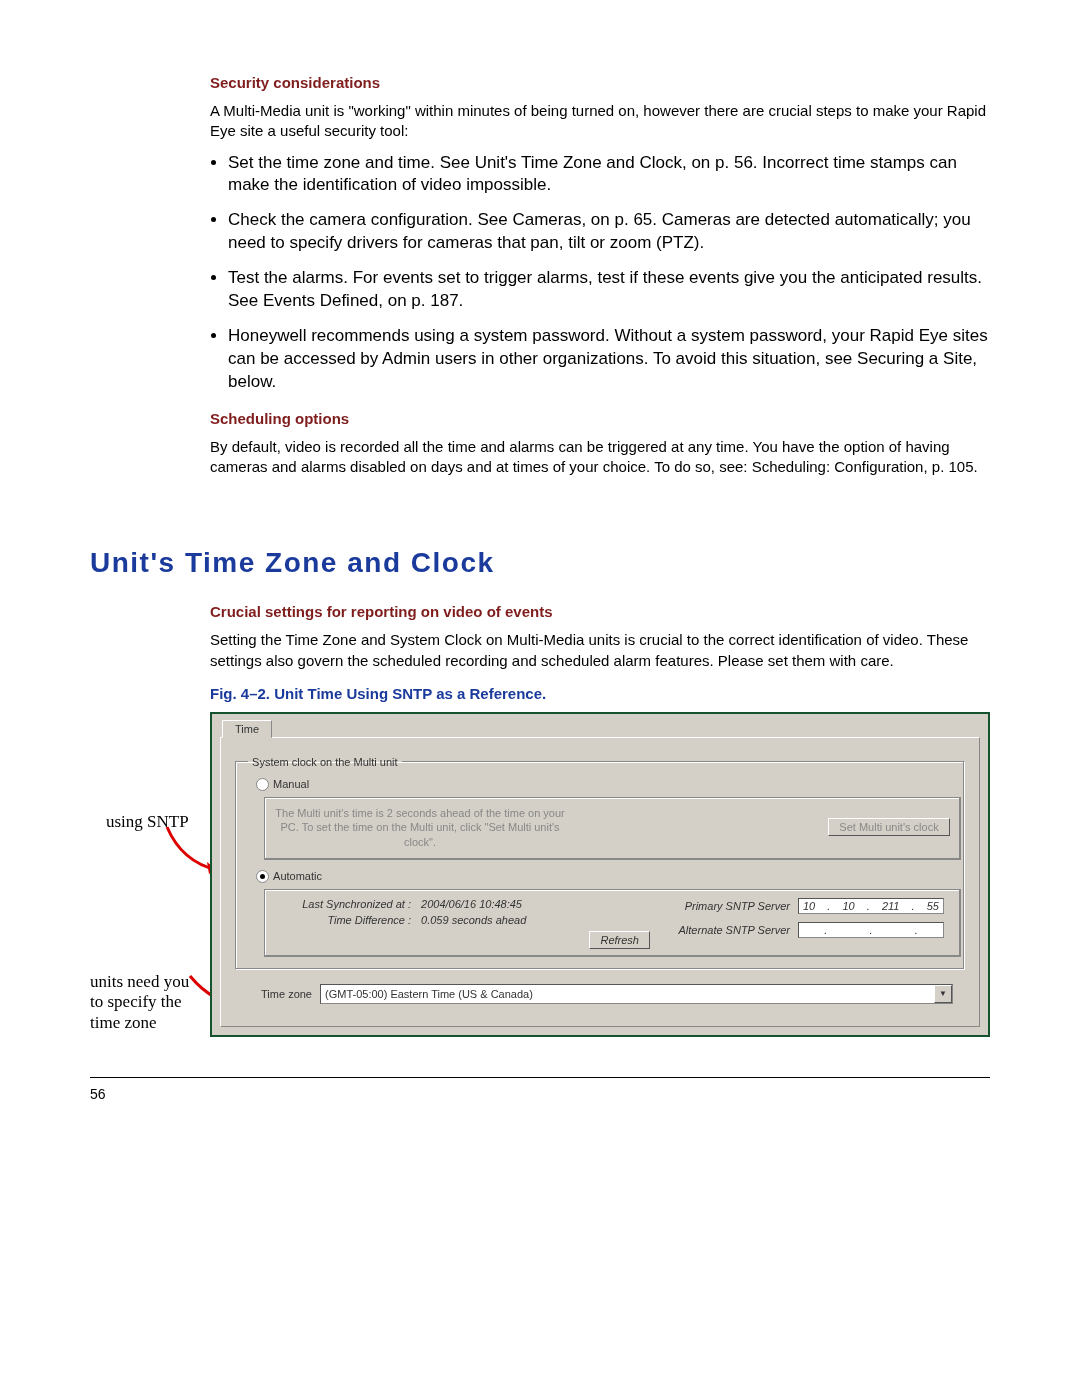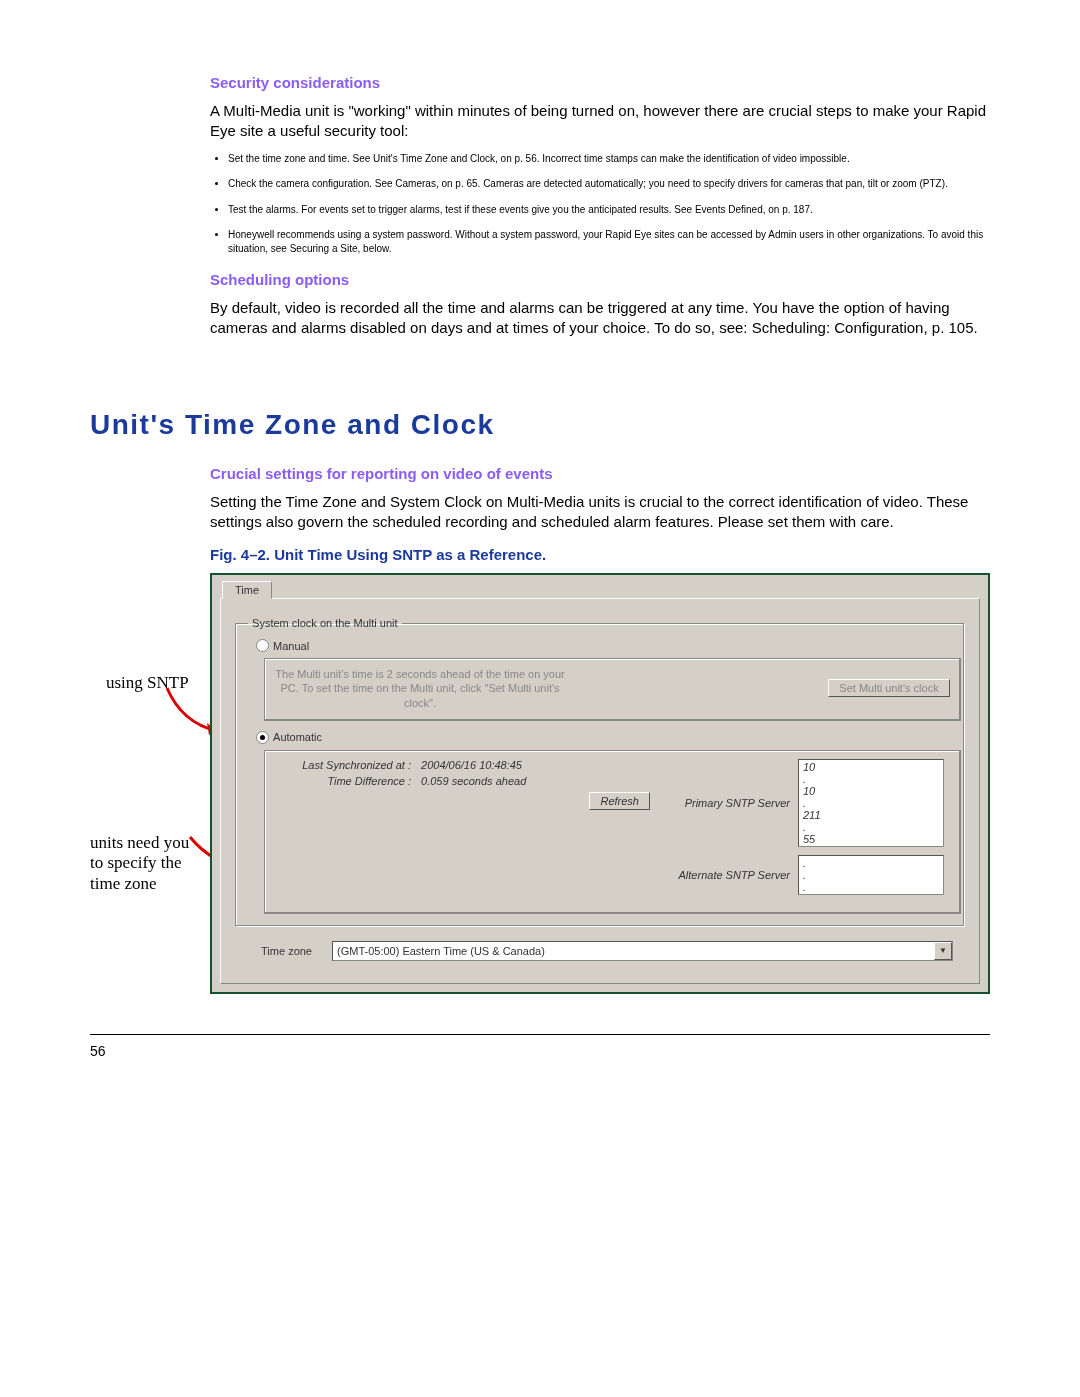--- a/index.html
+++ b/index.html
@@ -16,37 +16,37 @@
     width: 1080px;
   }
   .header-title {
     font-size: 15px;
     margin-bottom: 30px;
   }
   .indent {
     margin-left: 120px;
   }
   .section-sub {
-    color: #8b5cf6;
+    color: #7f1d1d;
     font-weight: bold;
     font-size: 15px;
     margin-top: 14px;
     margin-bottom: 10px;
   }
   .para {
     font-size: 15px;
     line-height: 1.35;
     margin-bottom: 10px;
   }
   ul.bullets {
     margin: 6px 0 16px 0;
     padding-left: 18px;
   }
   ul.bullets li {
-    font-size: 10px;
+    font-size: 17px;
     line-height: 1.35;
     margin-bottom: 12px;
   }
   .main-heading {
     color: #1a3a9c;
     font-weight: bold;
     letter-spacing: 1.5px;
     font-size: 28px;
     margin-top: 70px;
     margin-bottom: 24px;
@@ -217,43 +217,41 @@
   }
   .ip-box {
     background: #fff;
     border: 1px solid #888;
     border-top-color: #555;
     border-left-color: #555;
     width: 136px;
     padding: 1px 4px;
     font-size: 11px;
     display: flex;
-    justify-content: center;
-    flex-direction: column;
+    justify-content: space-between;
   }
   .tz-row {
     display: flex;
     align-items: center;
     gap: 8px;
     margin-top: 4px;
     padding: 0 12px 12px 26px;
   }
   .tz-select {
     flex: 1;
     background: #fff;
     border: 1px solid #888;
     border-top-color: #555;
     border-left-color: #555;
     display: flex;
     justify-content: space-between;
     align-items: center;
     padding: 0 0 0 4px;
     font-size: 11px;
     height: 18px;
-    margin-left: 12px;
   }
   .tz-select .dd-btn {
     width: 16px;
     height: 16px;
     background: #d4d0c8;
     border: 1px solid #fff;
     border-right-color: #555;
     border-bottom-color: #555;
     display: flex;
     align-items: center;

